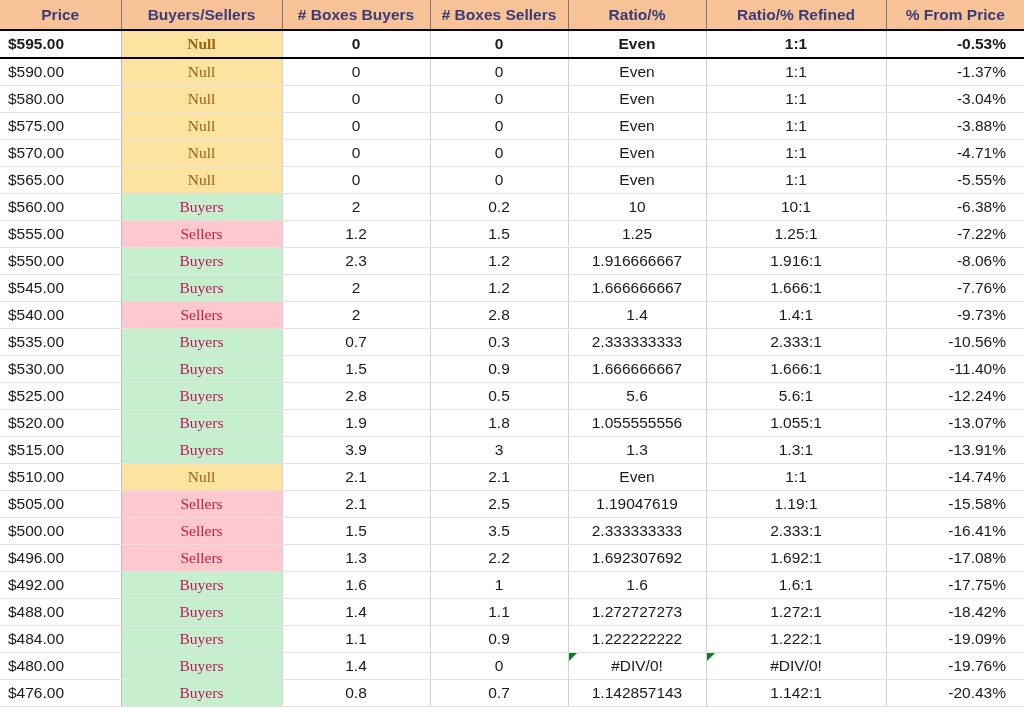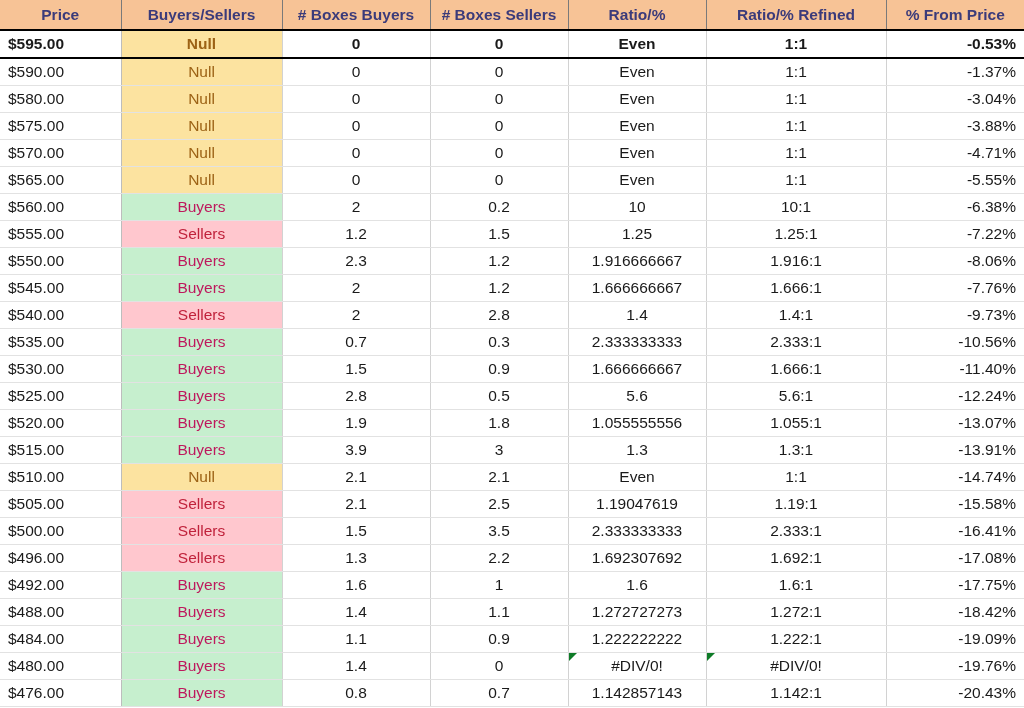--- a/index.html
+++ b/index.html
@@ -62,32 +62,32 @@
     overflow: hidden;
     position: relative;
   }
   tbody td:last-child { border-right: none; }
 
   td.price {
     text-align: left;
     padding-left: 8px;
     border-right: 1px solid #BDBDBD;
   }
-  td.frompx { text-align: right; padding-right: 8px; }
+  td.frompx { text-align: right; padding-right: 18px; }
 
   
   tr.highlight td {
     font-weight: bold;
     height: 26px;
     border-top: 2px solid #000000;
     border-bottom: 2px solid #000000;
   }
 
   
-  td.side { font-weight: normal; }
+  td.side { font-weight: normal; font-family: Liberation Serif, serif; }
   td.side-null   { background: #FCE3A0; color: #9C6215; }
   td.side-buyers { background: #C6EFCE; color: #be185d; }
   td.side-sellers{ background: #FFC7CE; color: #C0223B; }
 
   
   .err-tri {
     position: absolute;
     top: 0;
     left: 0;
     width: 0;

